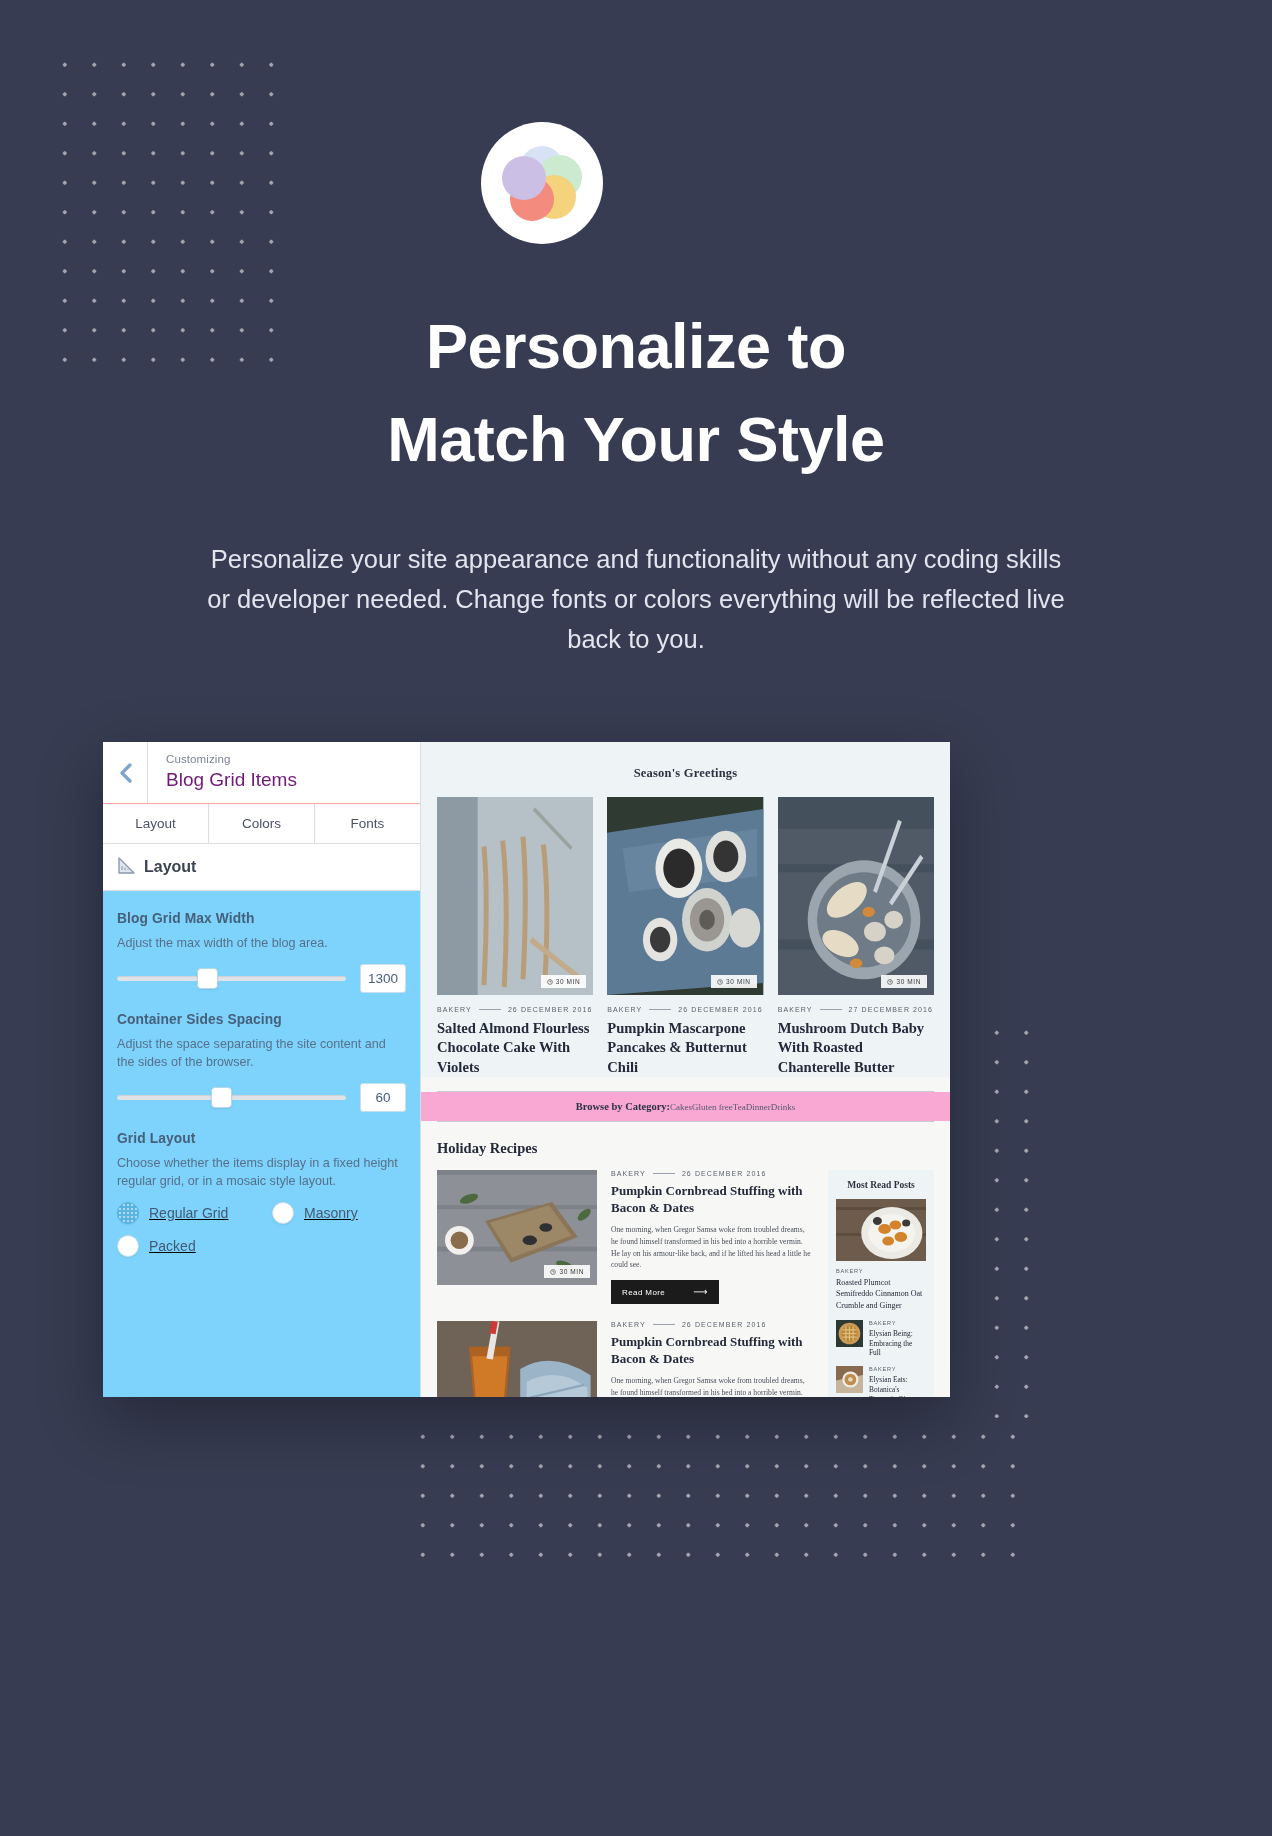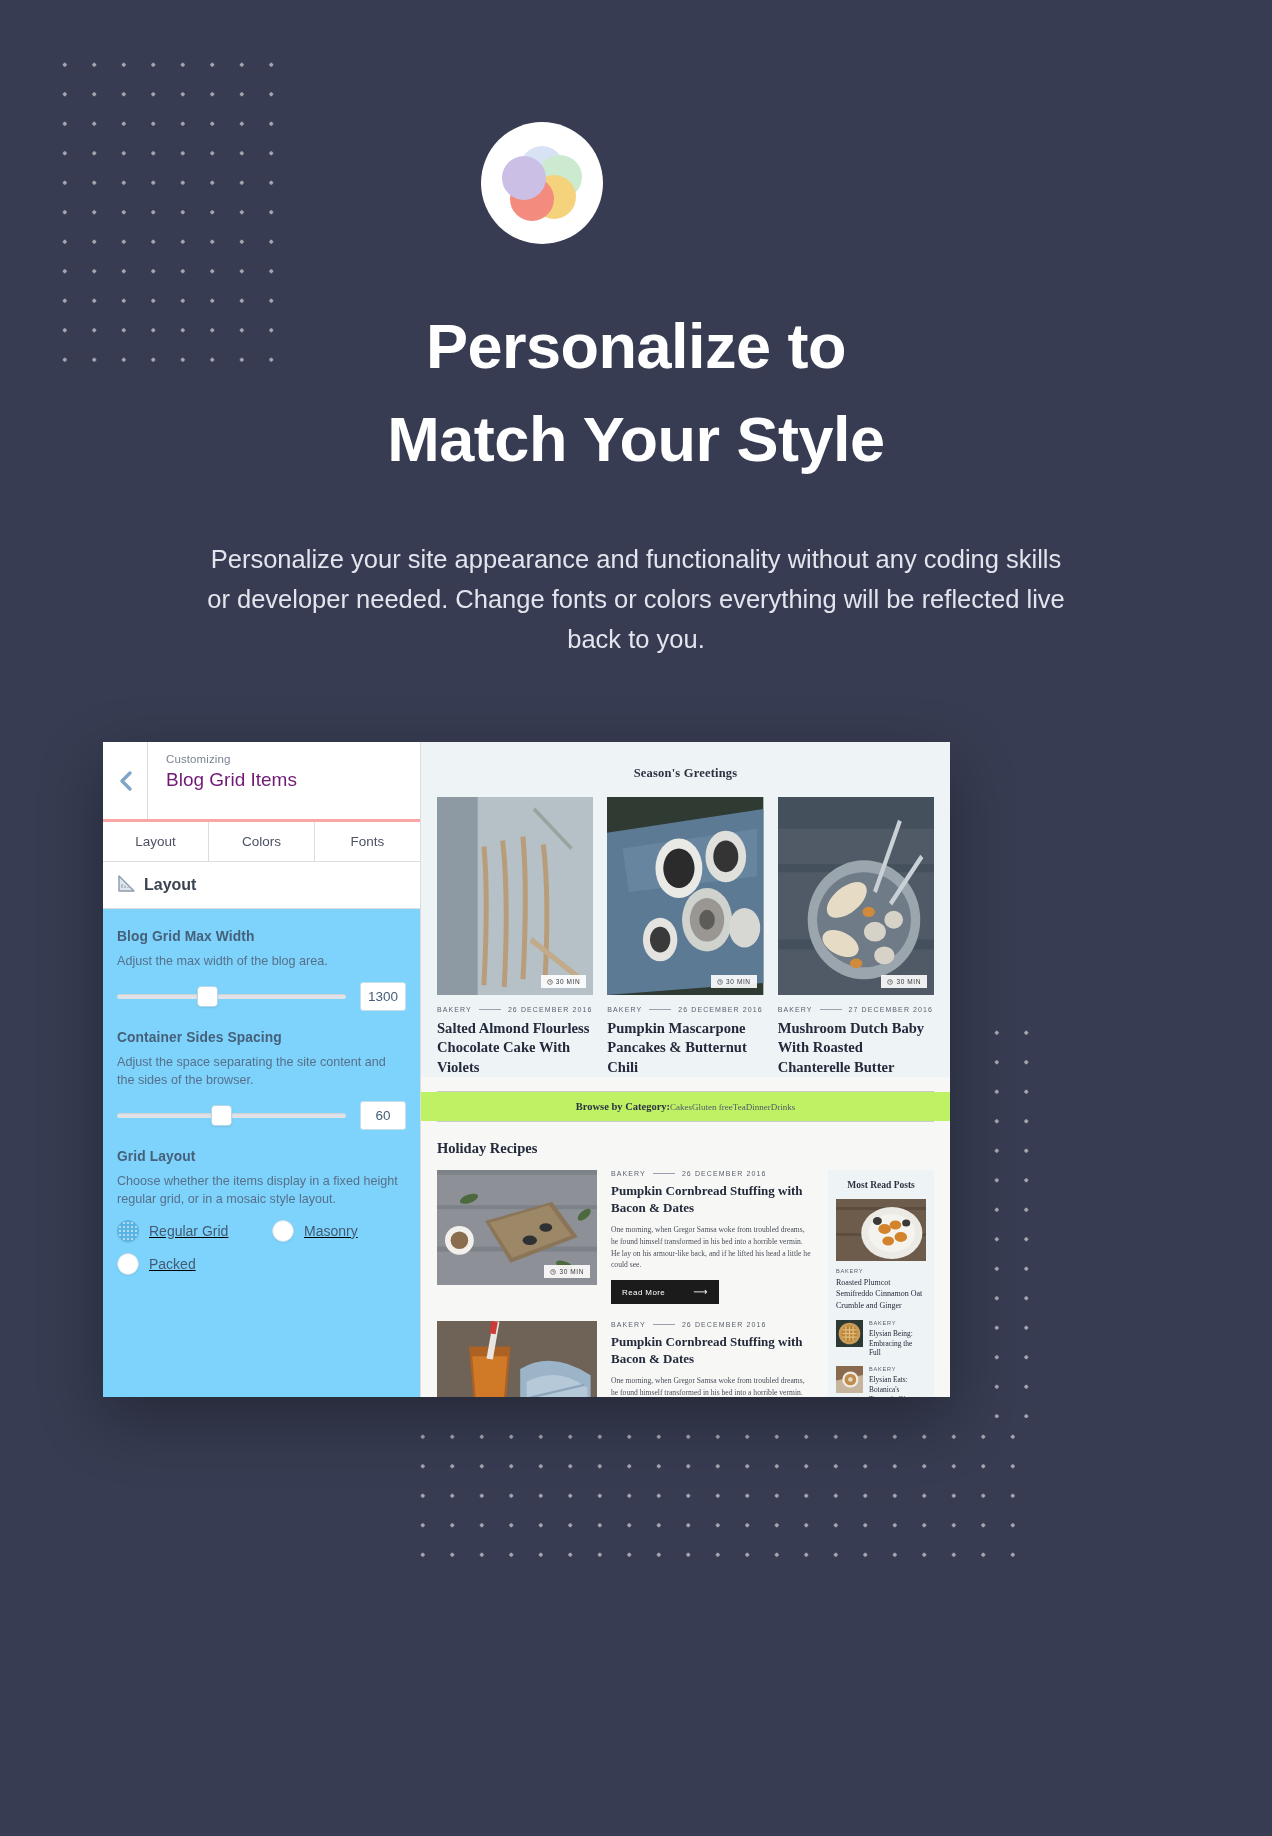--- a/index.html
+++ b/index.html
@@ -74,22 +74,22 @@
     width: 318px;
     flex: 0 0 318px;
     background: #ffffff;
     display: flex;
     flex-direction: column;
     border-right: 1px solid #dddddd;
   }
   .cz-header {
     display: flex;
     align-items: stretch;
-    height: 80px;
-    border-bottom: 3px solid #fca5a5;
+    height: 62px;
+    border-bottom: 1px solid #fca5a5;
   }
   .cz-back {
     width: 45px;
     flex: 0 0 45px;
     display: flex; align-items: center; justify-content: center;
     border-right: 1px solid #dddddd;
     cursor: pointer;
   }
   .cz-back svg { display: block; }
   .cz-titles { padding: 9px 0 0 18px; }
@@ -284,21 +284,21 @@
     color: #232a3b;
     line-height: 1.33;
   }
 
   .pv-divider { height: 1px; background: #c9cdd2; margin: 0 16px; }
   .pv-cats {
     display: flex;
     align-items: center;
     justify-content: center;
     padding: 9px 0;
-    background: #bef264;
+    background: #f9a8d4;
   }
   .pv-cats .lbl {
     font-size: 10.5px;
     font-weight: 700;
     color: #2c3242;
   }
   .pv-cats .cat {
     font-size: 9px;
     color: #55596a;
   }

